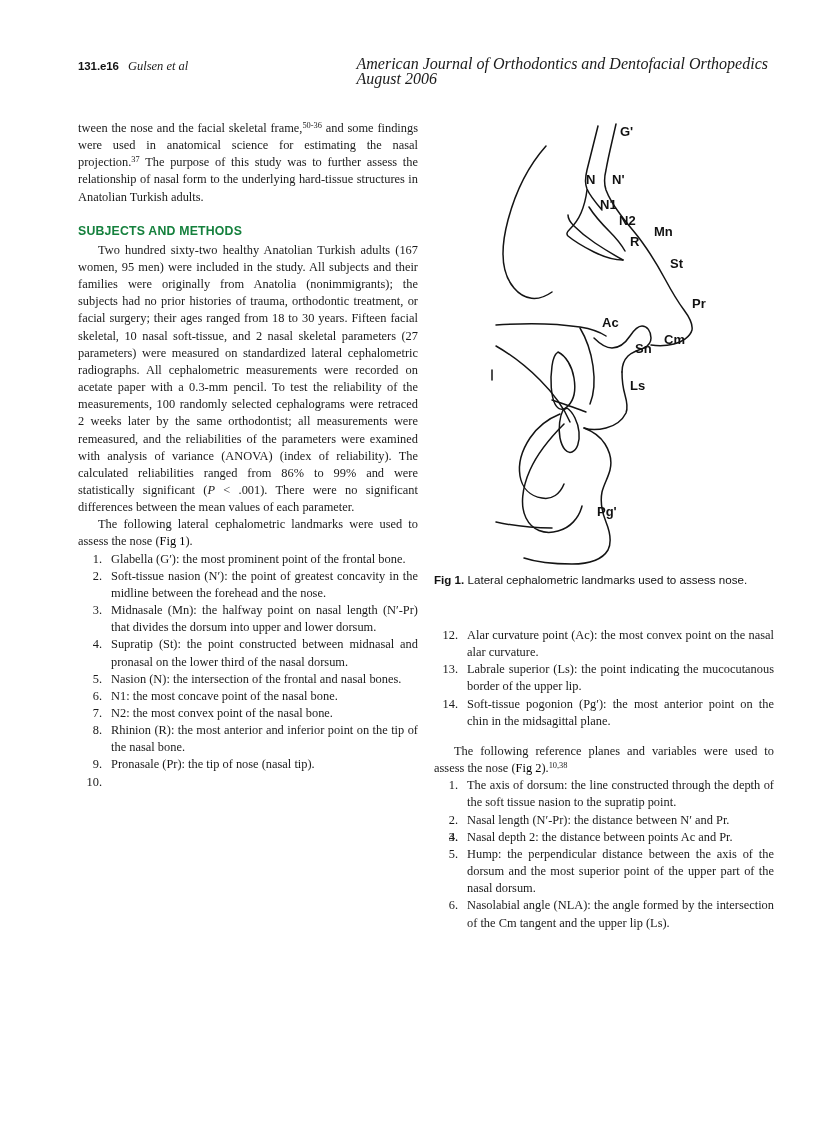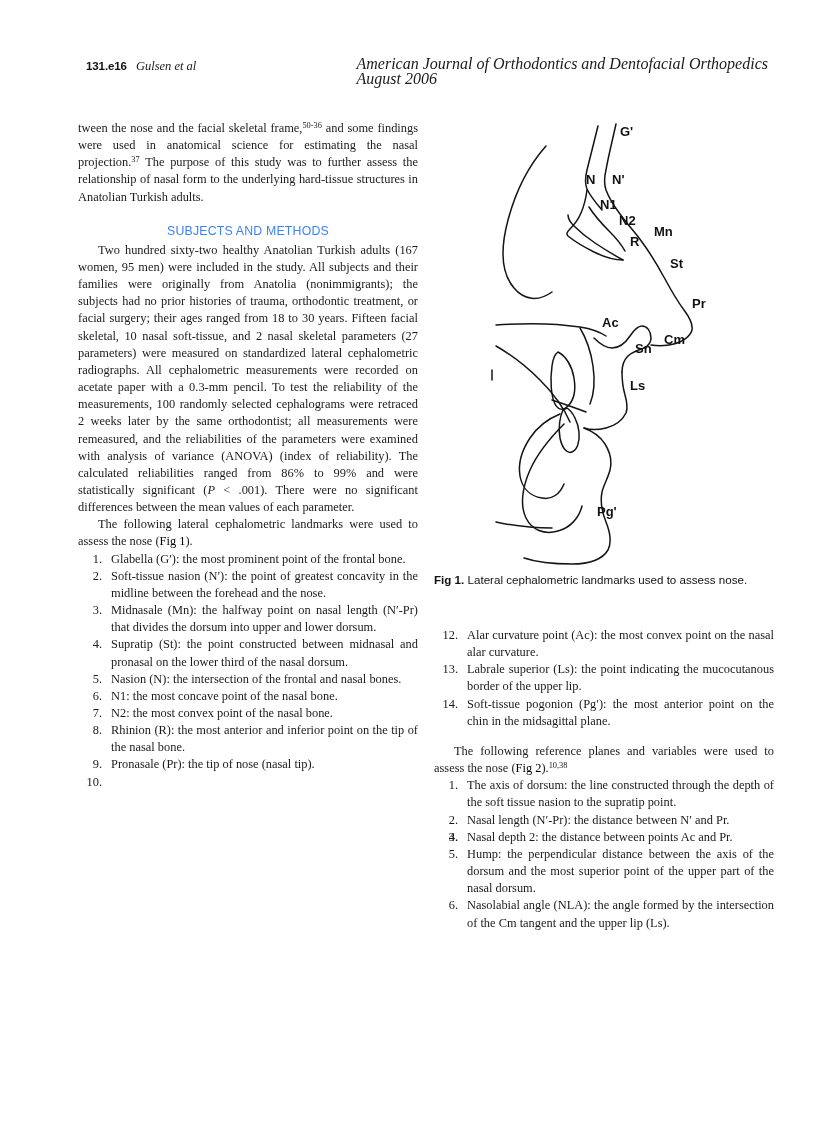--- a/index.html
+++ b/index.html
@@ -26,21 +26,21 @@
   
   .runhead {
     position: absolute;
     left: 78px;
     top: 56px;
     width: 690px;
     height: 42px;
   }
   .rh-left {
     position: absolute;
-    left: 8px; top: 0;
+    left: 0; top: 0;
     white-space: nowrap;
   }
   .rh-folio {
     font-family: "Liberation Sans", sans-serif;
     font-weight: bold;
     font-size: 11.5px;
     letter-spacing: -0.1px;
     color: #111;
   }
   .rh-authors {
@@ -73,27 +73,27 @@
     hyphens: none;
   }
   .col-left  { left: 78px;  top: 120px; }
   .col-right { left: 434px; top: 570px; }
 
   p { margin: 0; }
   p.indent { text-indent: 20px; }
 
   .sec-head {
     font-family: "Liberation Sans", sans-serif;
-    font-weight: normal;
+    font-weight: bold;
     font-size: 12.3px;
     letter-spacing: 0.2px;
     line-height: 16px;
     margin: 17px 0 3px 0;
-    text-align: center;
-    color: #3b82f6;
+    text-align: left;
+    color: #15803d;
   }
 
   sup {
     font-size: 8.4px;
     line-height: 0;
     vertical-align: 4.2px;
   }
 
   .figref { color: #000000; }
 

